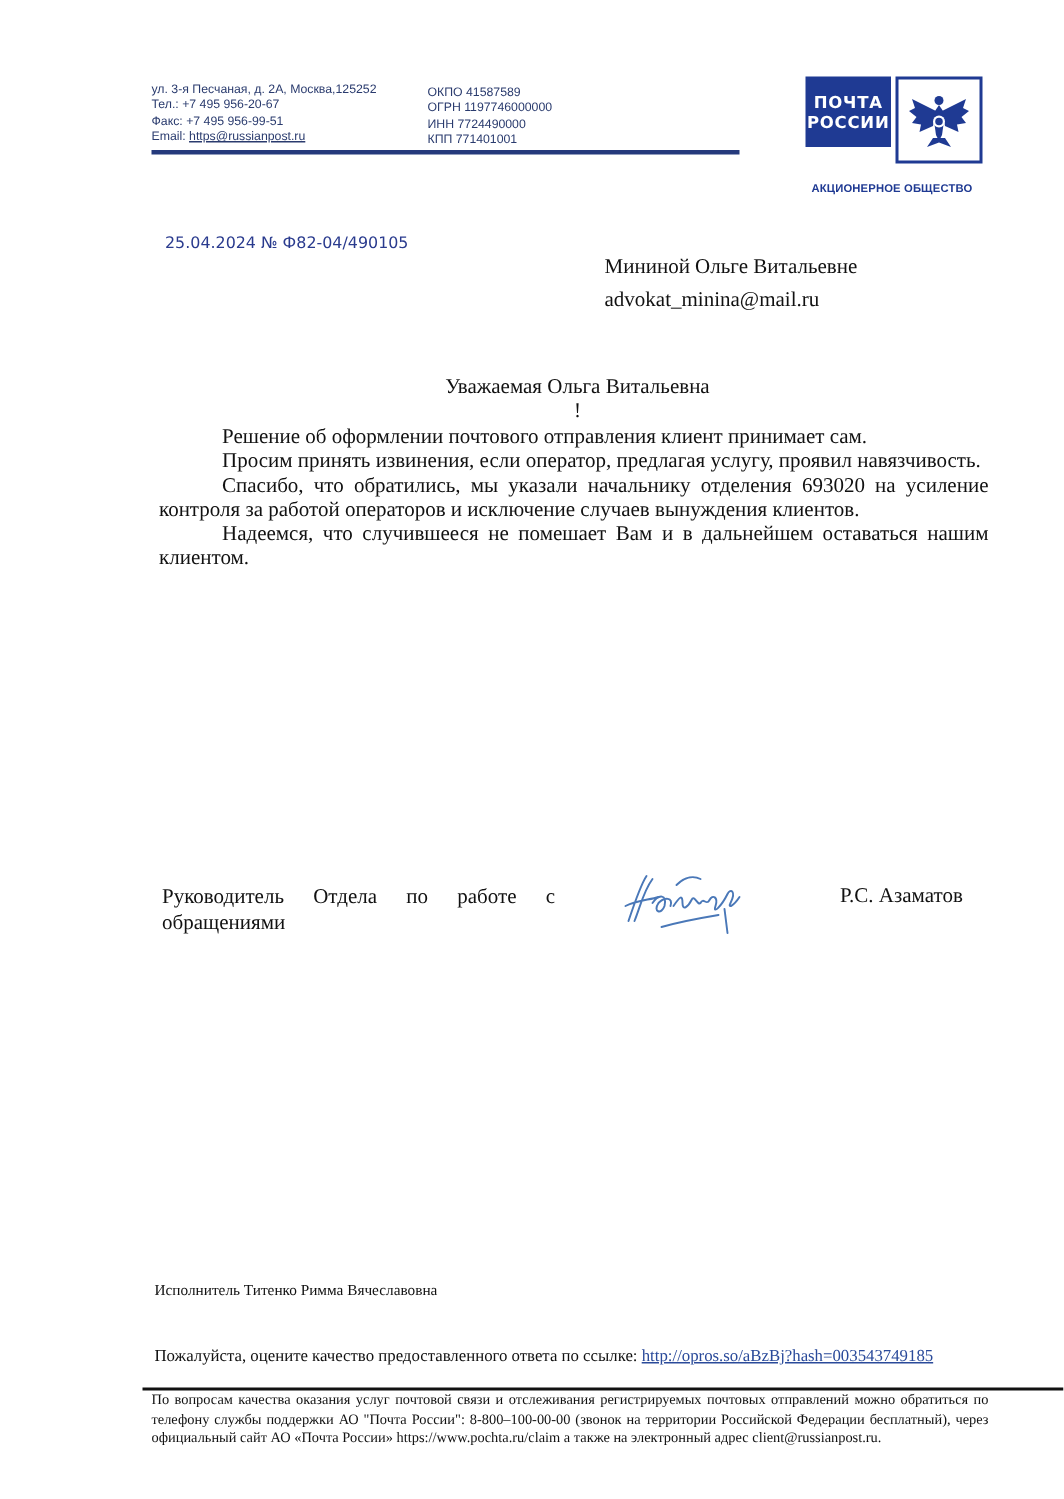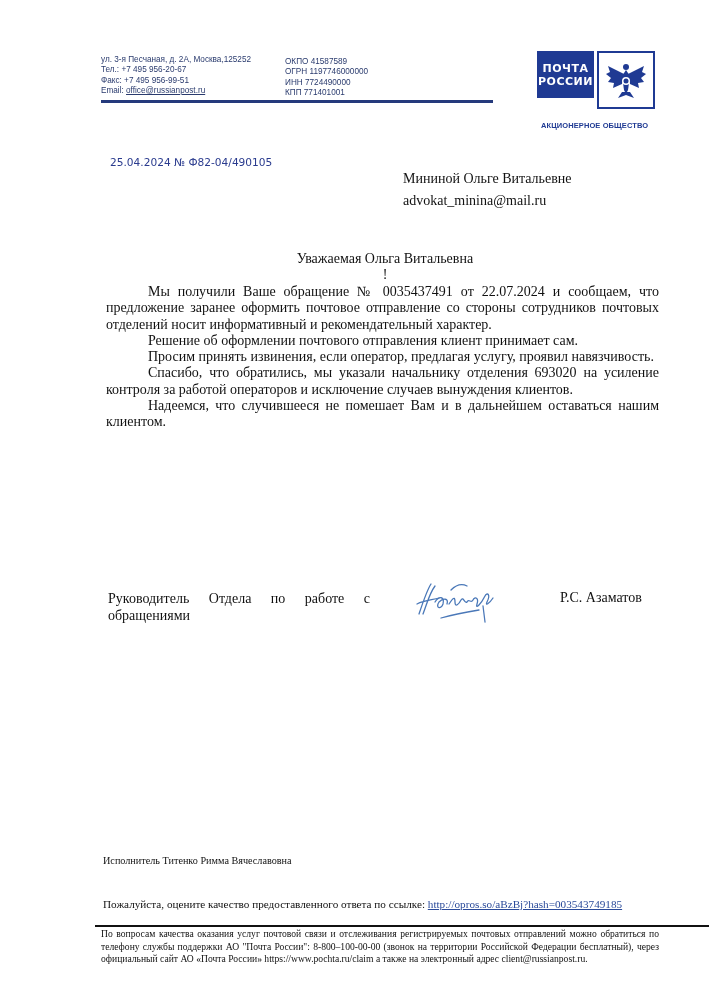--- a/index.html
+++ b/index.html
@@ -37,21 +37,21 @@
   .foot-line { position: absolute; left: 95px; top: 925px; width: 614px; height: 2px; background: #111; }
   .footer { position: absolute; left: 101px; top: 928px; width: 558px; font-size: 9.6px; line-height: 12.6px; text-align: justify; }
 </style>
 </head>
 <body>
 
 <div class="hdr-left">
   <div>ул. 3-я Песчаная, д. 2А, Москва,125252</div>
   <div>Тел.: +7 495 956-20-67</div>
   <div>Факс: +7 495 956-99-51</div>
-  <div><span>Email: </span><a>office@russianpost.ru</a></div>
+  <div><span>Email: </span><a>https@russianpost.ru</a></div>
 </div>
 
 <div class="hdr-mid">
   <div>ОКПО 41587589</div>
   <div>ОГРН 1197746000000</div>
   <div>ИНН 7724490000</div>
   <div>КПП 771401001</div>
 </div>
 
 <div class="hdr-line"></div>
@@ -78,21 +78,20 @@
 <div class="logo-caption">АКЦИОНЕРНОЕ ОБЩЕСТВО</div>
 
 <div class="ref">25.04.2024 № Ф82-04/490105</div>
 <div class="recipient">Мининой Ольге Витальевне</div>
 <div class="recipient-email">advokat_minina@mail.ru</div>
 
 <div class="greeting">Уважаемая Ольга Витальевна</div>
 <div class="excl">!</div>
 
 <div class="body">
-  <p>Мы получили Ваше обращение № 0035437491 от 22.07.2024 и сообщаем, что предложение заранее оформить почтовое отправление со стороны сотрудников почтовых отделений носит информативный и рекомендательный характер.</p>
   <p>Решение об оформлении почтового отправления клиент принимает сам.</p>
   <p>Просим принять извинения, если оператор, предлагая услугу, проявил навязчивость.</p>
   <p>Спасибо, что обратились, мы указали начальнику отделения 693020 на усиление контроля за работой операторов и исключение случаев вынуждения клиентов.</p>
   <p>Надеемся, что случившееся не помешает Вам и в дальнейшем оставаться нашим клиентом.</p>
 </div>
 
 <div class="sig-title">
   <span class="l1">Руководитель Отдела по работе с</span>
   <span class="l2">обращениями</span>
 </div>

